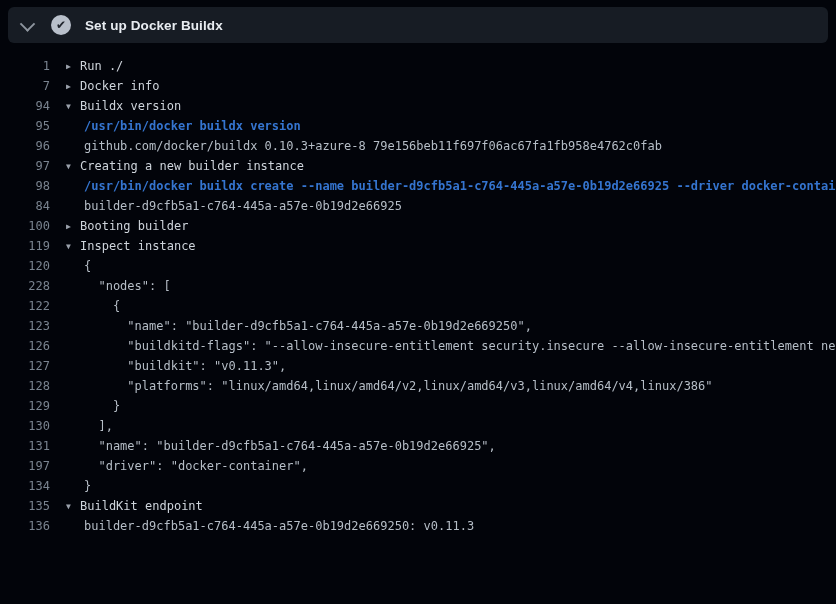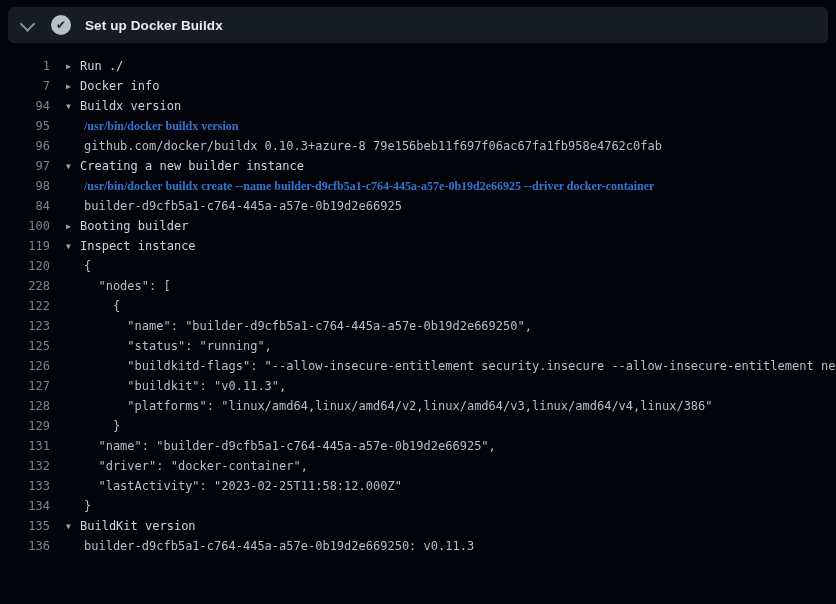--- a/index.html
+++ b/index.html
@@ -92,21 +92,21 @@
   }
   .arrow {
     display: inline-block;
     width: 14px;
     font-size: 8px;
     color: #9aa1ab;
     vertical-align: 1px;
   }
   .content.group { cursor: pointer; }
   .content.group .txt { color: #ced4db; }
-  .content.command .txt { color: #3575d0; font-weight: bold; font-family: Liberation Serif, serif; }
+  .content.command .txt { color: #3575d0; font-weight: bold; }
   .content.output .txt { color: #b6bec7; }
   .content.command, .content.output { padding-left: 18px; }
 </style>
 </head>
 <body>
 
 <div class="stage">
 
   <div class="step-header">
     <span class="chevron"></span>
@@ -122,26 +122,25 @@
       <div class="row"><span class="lnum">96</span><span class="content output"><span class="txt">github.com/docker/buildx 0.10.3+azure-8 79e156beb11f697f06ac67fa1fb958e4762c0fab</span></span></div>
       <div class="row"><span class="lnum">97</span><span class="content group"><span class="arrow">▼</span><span class="txt">Creating a new builder instance</span></span></div>
       <div class="row"><span class="lnum">98</span><span class="content command"><span class="txt">/usr/bin/docker buildx create --name builder-d9cfb5a1-c764-445a-a57e-0b19d2e66925 --driver docker-container</span></span></div>
       <div class="row"><span class="lnum">84</span><span class="content output"><span class="txt">builder-d9cfb5a1-c764-445a-a57e-0b19d2e66925</span></span></div>
       <div class="row"><span class="lnum">100</span><span class="content group"><span class="arrow">▶</span><span class="txt">Booting builder</span></span></div>
       <div class="row"><span class="lnum">119</span><span class="content group"><span class="arrow">▼</span><span class="txt">Inspect instance</span></span></div>
       <div class="row"><span class="lnum">120</span><span class="content output"><span class="txt">{</span></span></div>
       <div class="row"><span class="lnum">228</span><span class="content output"><span class="txt">  "nodes": [</span></span></div>
       <div class="row"><span class="lnum">122</span><span class="content output"><span class="txt">    {</span></span></div>
       <div class="row"><span class="lnum">123</span><span class="content output"><span class="txt">      "name": "builder-d9cfb5a1-c764-445a-a57e-0b19d2e669250",</span></span></div>
-      <div class="row"><span class="lnum">125</span><span class="content output"><span class="txt">      "status": "running",</span></span></div>
       <div class="row"><span class="lnum">126</span><span class="content output"><span class="txt">      "buildkitd-flags": "--allow-insecure-entitlement security.insecure --allow-insecure-entitlement network.host",</span></span></div>
       <div class="row"><span class="lnum">127</span><span class="content output"><span class="txt">      "buildkit": "v0.11.3",</span></span></div>
       <div class="row"><span class="lnum">128</span><span class="content output"><span class="txt">      "platforms": "linux/amd64,linux/amd64/v2,linux/amd64/v3,linux/amd64/v4,linux/386"</span></span></div>
       <div class="row"><span class="lnum">129</span><span class="content output"><span class="txt">    }</span></span></div>
+      <div class="row"><span class="lnum">130</span><span class="content output"><span class="txt">  ],</span></span></div>
       <div class="row"><span class="lnum">131</span><span class="content output"><span class="txt">  "name": "builder-d9cfb5a1-c764-445a-a57e-0b19d2e66925",</span></span></div>
-      <div class="row"><span class="lnum">132</span><span class="content output"><span class="txt">  "driver": "docker-container",</span></span></div>
-      <div class="row"><span class="lnum">133</span><span class="content output"><span class="txt">  "lastActivity": "2023-02-25T11:58:12.000Z"</span></span></div>
+      <div class="row"><span class="lnum">197</span><span class="content output"><span class="txt">  "driver": "docker-container",</span></span></div>
       <div class="row"><span class="lnum">134</span><span class="content output"><span class="txt">}</span></span></div>
-      <div class="row"><span class="lnum">135</span><span class="content group"><span class="arrow">▼</span><span class="txt">BuildKit version</span></span></div>
+      <div class="row"><span class="lnum">135</span><span class="content group"><span class="arrow">▼</span><span class="txt">BuildKit endpoint</span></span></div>
       <div class="row"><span class="lnum">136</span><span class="content output"><span class="txt">builder-d9cfb5a1-c764-445a-a57e-0b19d2e669250: v0.11.3</span></span></div>
     </div>
 
 </div>
 
 </body></html>

